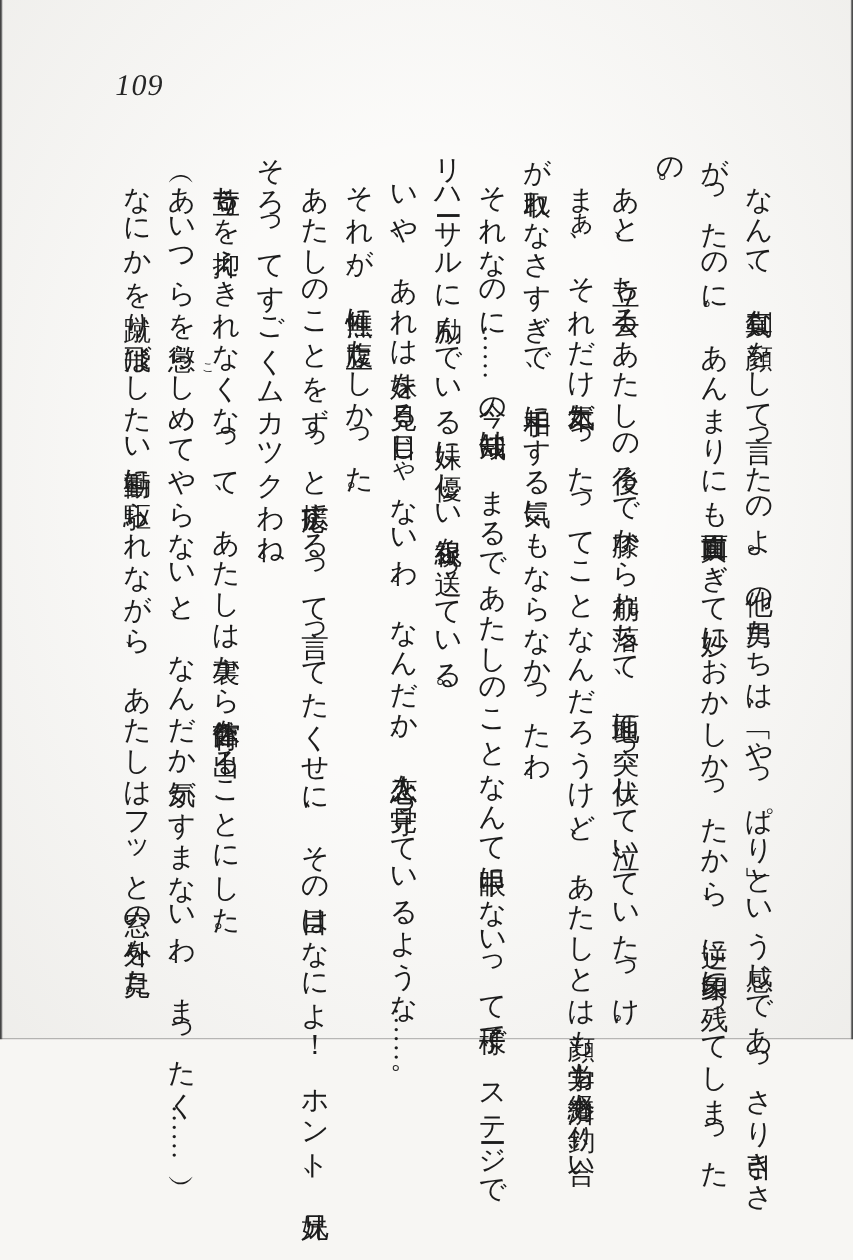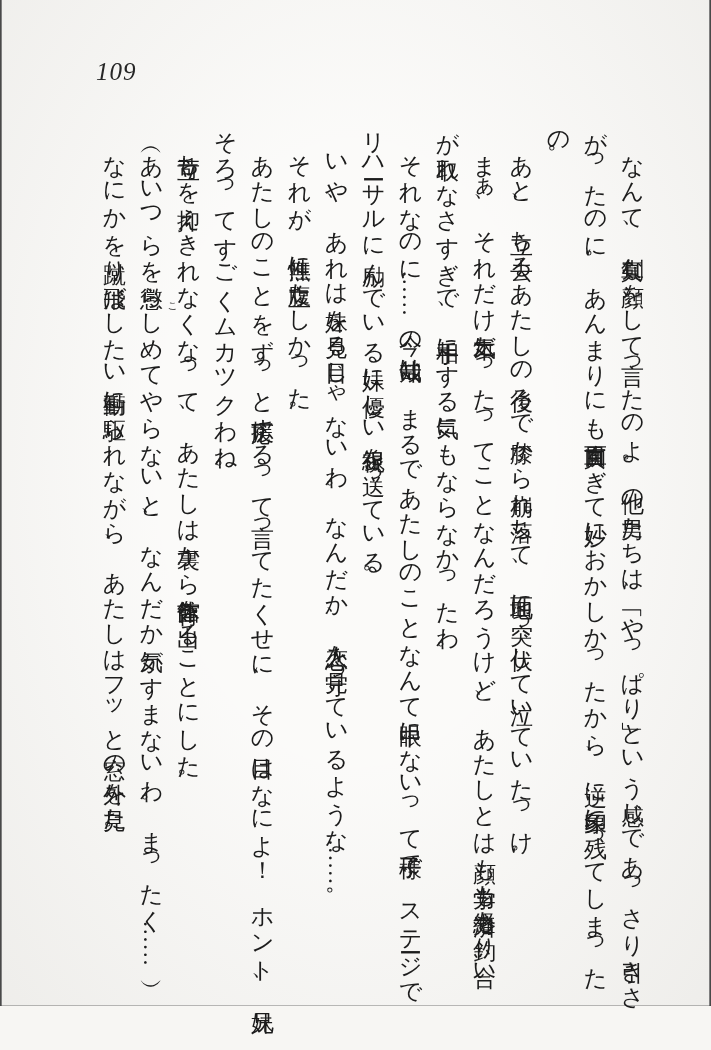--- a/index.html
+++ b/index.html
@@ -9,21 +9,21 @@
     height: 1050px;
     overflow: hidden;
   }
   body {
     background: #f7f6f3;
     font-family: "Liberation Serif", "DejaVu Serif", serif;
   }
   .scan {
     position: relative;
     width: 711px;
-    height: 1006px;
+    height: 866px;
     background:
       radial-gradient(ellipse at 50% 45%, rgba(255,255,255,0.5) 40%, rgba(0,0,0,0.035) 100%),
       #f7f6f3;
   }
   .edge {
     position: absolute;
     top: 0;
     height: 100%;
   }
   .edge-left {

